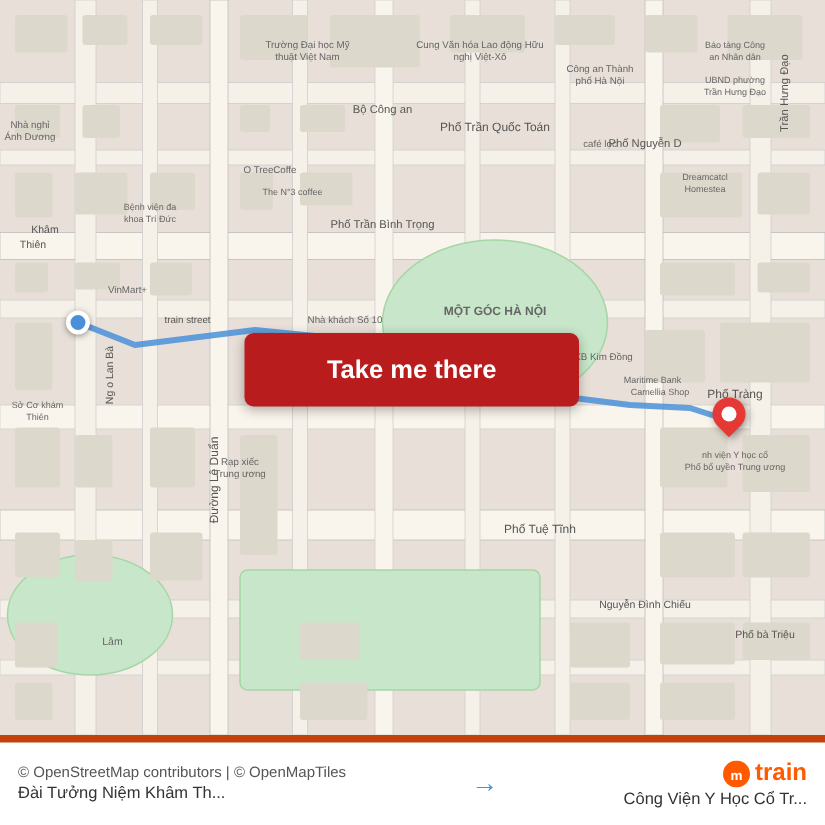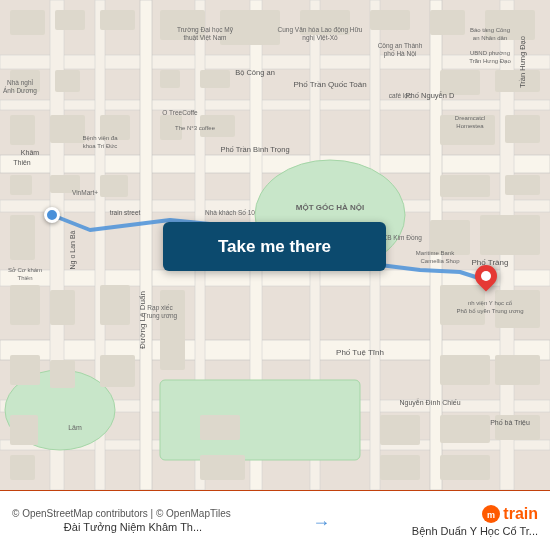--- a/index.html
+++ b/index.html
@@ -17,21 +17,21 @@
       width: 100%;
       height: 100%;
     }
 
     #take-me-there-btn {
       position: absolute;
       top: 222px;
       left: 163px;
       width: 223px;
       height: 49px;
-      background: #0c4a6e;
+      background: #b91c1c;
       color: white;
       border: none;
       border-radius: 6px;
       font-size: 17px;
       font-weight: bold;
       cursor: pointer;
       display: flex;
       align-items: center;
       justify-content: center;
       box-shadow: 0 2px 8px rgba(0,0,0,0.3);
@@ -41,23 +41,22 @@
       position: absolute;
       bottom: 0;
       left: 0;
       width: 550px;
       height: 60px;
       background: white;
       display: flex;
       align-items: center;
       justify-content: space-between;
       padding: 0 12px;
-      border-top: 1px solid #c2410c;
+      border-top: 5px solid #c2410c;
       font-size: 11px;
-      text-align: center;
     }
 
     #bottom-left {
       display: flex;
       flex-direction: column;
       gap: 2px;
     }
 
     #openstreetmap-credit {
       color: #555;
@@ -98,21 +97,20 @@
       text-overflow: ellipsis;
     }
 
     .origin-label {
       font-size: 11px;
       color: #333;
       max-width: 180px;
       white-space: nowrap;
       overflow: hidden;
       text-overflow: ellipsis;
-      margin-left: 31px;
     }
 
     
     .origin-dot {
       position: absolute;
       width: 16px;
       height: 16px;
       background: #4a90d9;
       border-radius: 50%;
       border: 3px solid white;
@@ -314,15 +312,15 @@
   <span id="arrow-icon">→</span>
 
   <div id="bottom-right">
     <div id="moovit-logo">
       <svg width="18" height="18" viewBox="0 0 18 18">
         <circle cx="9" cy="9" r="9" fill="#ff5a00"></circle>
         <text x="9" y="13" font-size="9" fill="white" text-anchor="middle" font-family="Arial" font-weight="bold">m</text>
       </svg>
       <span id="moovit-text">train</span>
     </div>
-    <span class="destination-label">Bệnh Duẩn Y Học Cổ Tr...</span>
+    <span class="destination-label">Công Viện Y Học Cổ Tr...</span>
   </div>
 </div>
 
 </body></html>

